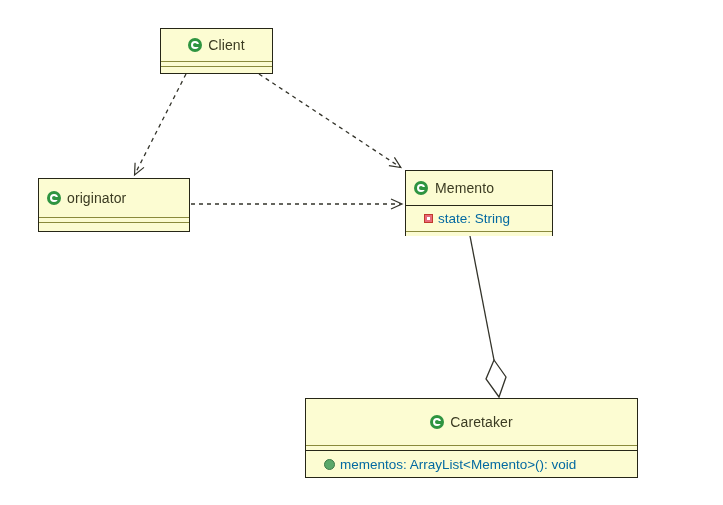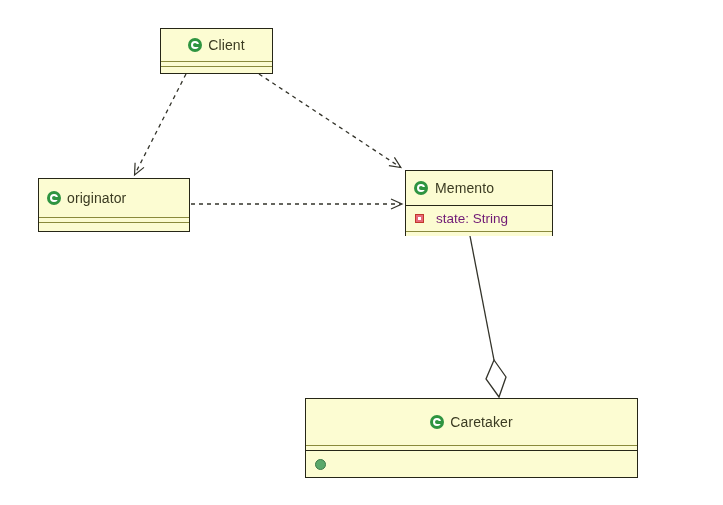--- a/index.html
+++ b/index.html
@@ -45,23 +45,23 @@
     white-space: nowrap;
   }
   .cls-header.left {
     justify-content: flex-start;
   }
   .compartment {
     box-sizing: border-box;
     border-top: 1px solid #262617;
     display: flex;
     align-items: center;
-    gap: 12px;
-    padding: 0 9px;
-    color: #701a75;
+    gap: 5px;
+    padding: 0 18px;
+    color: #0369a1;
     font-size: 13.5px;
     white-space: nowrap;
   }
   .divider-thin {
     box-sizing: border-box;
     height: 5px;
     border-top: 1px solid #8a8a3c;
     background: #FCFCD2;
   }
   .class-icon {
@@ -185,16 +185,17 @@
   </div>
 
   <div class="uml-class" style="left:305px; top:398px; width:333px; height:80px;">
     <div class="cls-header" style="height:46px;">
       <span class="class-icon"></span>
       <span>Caretaker</span>
     </div>
     <div class="divider-thin"></div>
     <div class="compartment" style="height:27px;">
       <span class="vis-public"></span>
+      <span class="member-text">mementos: ArrayList&lt;Memento&gt;(): void</span>
     </div>
   </div>
 
 </div>
 
 </body></html>

